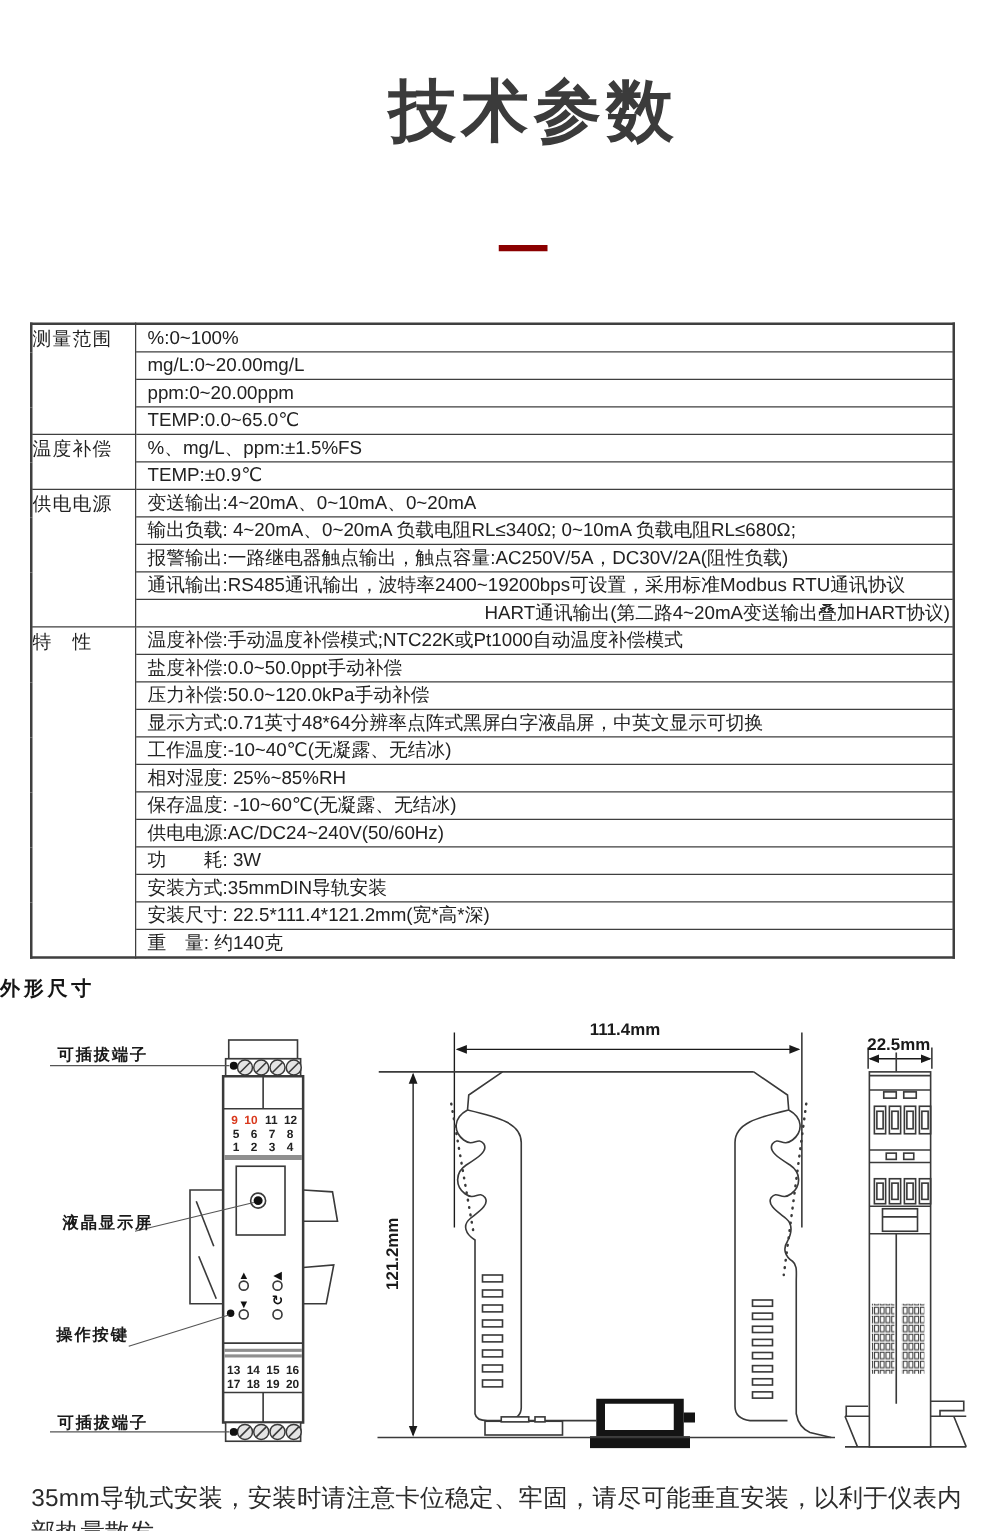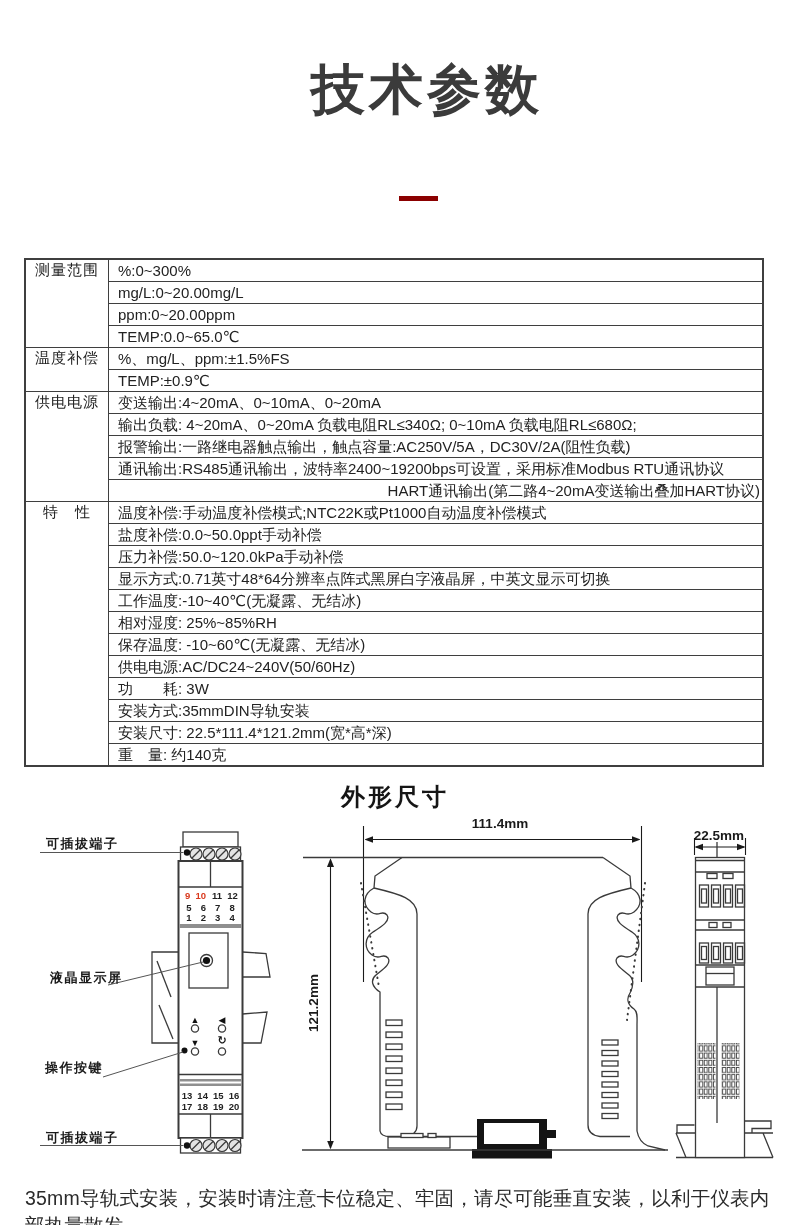--- a/index.html
+++ b/index.html
@@ -5,24 +5,24 @@
   html,body{margin:0;padding:0;background:#fff;}
   .page{position:relative;width:790px;height:1225px;background:#fff;overflow:hidden;
         font-family:"Liberation Sans","DejaVu Sans",sans-serif;color:#2b2b2b;}
   .title{position:absolute;top:62px;left:0;width:100%;text-align:center;
          font-size:54px;line-height:1.0;font-weight:700;color:#3b3b3b;letter-spacing:4px;margin-left:32px;}
   .dash{position:absolute;left:399px;top:196px;width:39px;height:5px;background:#8b0000;}
   table.spec{position:absolute;left:24px;top:258px;width:740px;border-collapse:collapse;
              table-layout:fixed;border:2.5px solid #3f3f3f;}
   table.spec td{border:1.5px solid #3f3f3f;height:21px;line-height:21px;font-size:15px;
                 font-weight:500;color:#222;padding:0 2px 0 9px;white-space:nowrap;overflow:hidden;}
-  table.spec td.lbl{width:82px;text-align:center;vertical-align:top;padding:1px 0 0 0;letter-spacing:1px;font-family:Liberation Mono, monospace;}
+  table.spec td.lbl{width:82px;vertical-align:top;padding:1px 0 0 0;letter-spacing:1px;}
   table.spec td.center{text-align:right;padding-left:0;}
-  .sec-title{position:absolute;left:0;top:781px;width:100%;text-align:center;
-             font-size:24px;font-weight:600;letter-spacing:3px;color:#151515;}
+  .sec-title{position:absolute;left:0;top:781px;width:100%;
+             font-size:16px;font-weight:600;letter-spacing:3px;color:#151515;}
   .note{position:absolute;left:25px;top:1185px;width:748px;font-size:19.5px;font-weight:500;
         color:#2b2b2b;letter-spacing:0.2px;}
   svg{position:absolute;left:0;top:815px;}
   svg .s{stroke:#3a3a3a;stroke-width:1.3;fill:none;}
   svg .sw{stroke:#3a3a3a;stroke-width:1.3;fill:#fff;}
   svg .sw2{stroke:#3a3a3a;stroke-width:2;fill:#fff;}
   svg .screw{stroke:#3a3a3a;stroke-width:1.2;fill:#e4e4e4;}
   svg .band{fill:#8f8f8f;}
   svg .blk{fill:#141414;}
   svg .lead{stroke:#555;stroke-width:1;fill:none;}
@@ -43,21 +43,21 @@
 
 <div class="page">
 
   <div class="title">技术参数</div>
   <div class="dash"></div>
 
   <table class="spec">
     <tbody>
         <tr>
       <td class="lbl" rowspan="4">测量范围</td>
-      <td>%:0~300%</td>
+      <td>%:0~100%</td>
     </tr>
     <tr>
           <td>mg/L:0~20.00mg/L</td>
         </tr>
     <tr>
           <td>ppm:0~20.00ppm</td>
         </tr>
     <tr>
           <td>TEMP:0.0~65.0℃</td>
         </tr>

